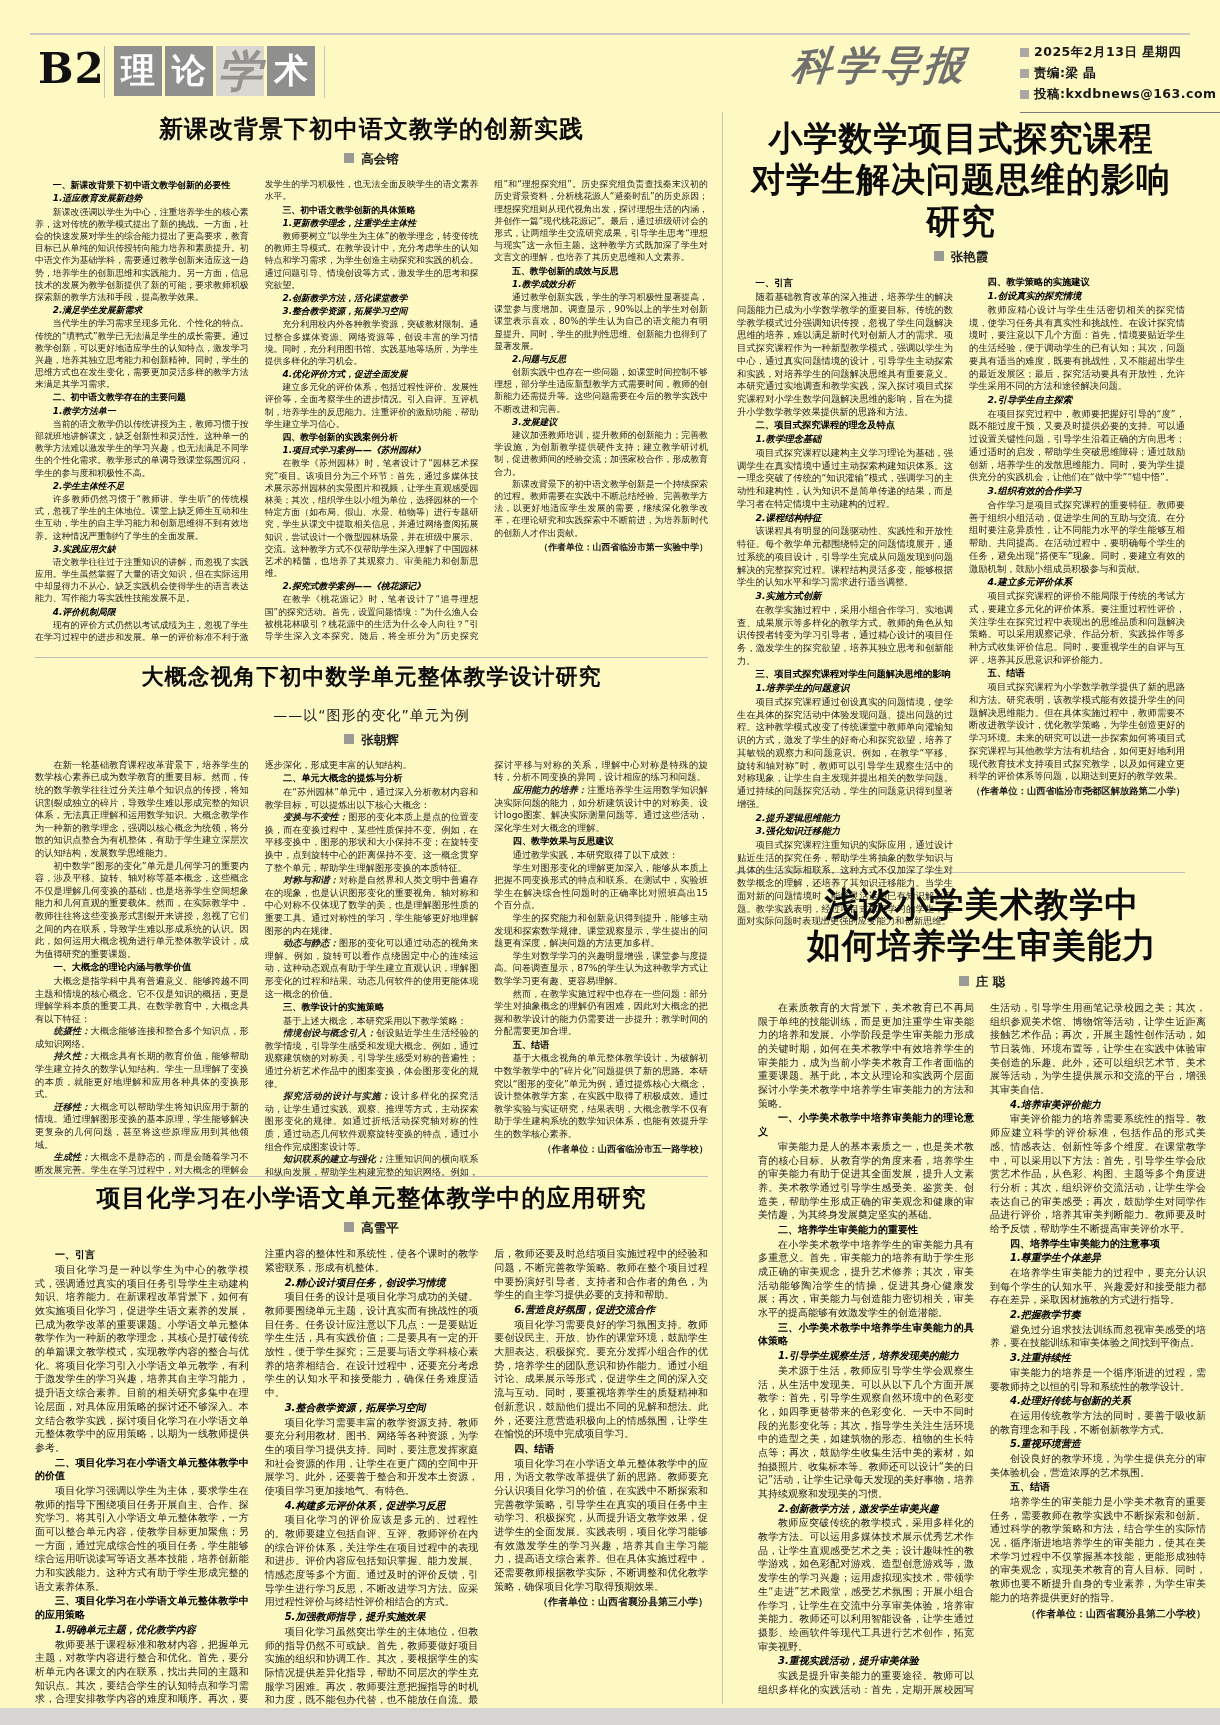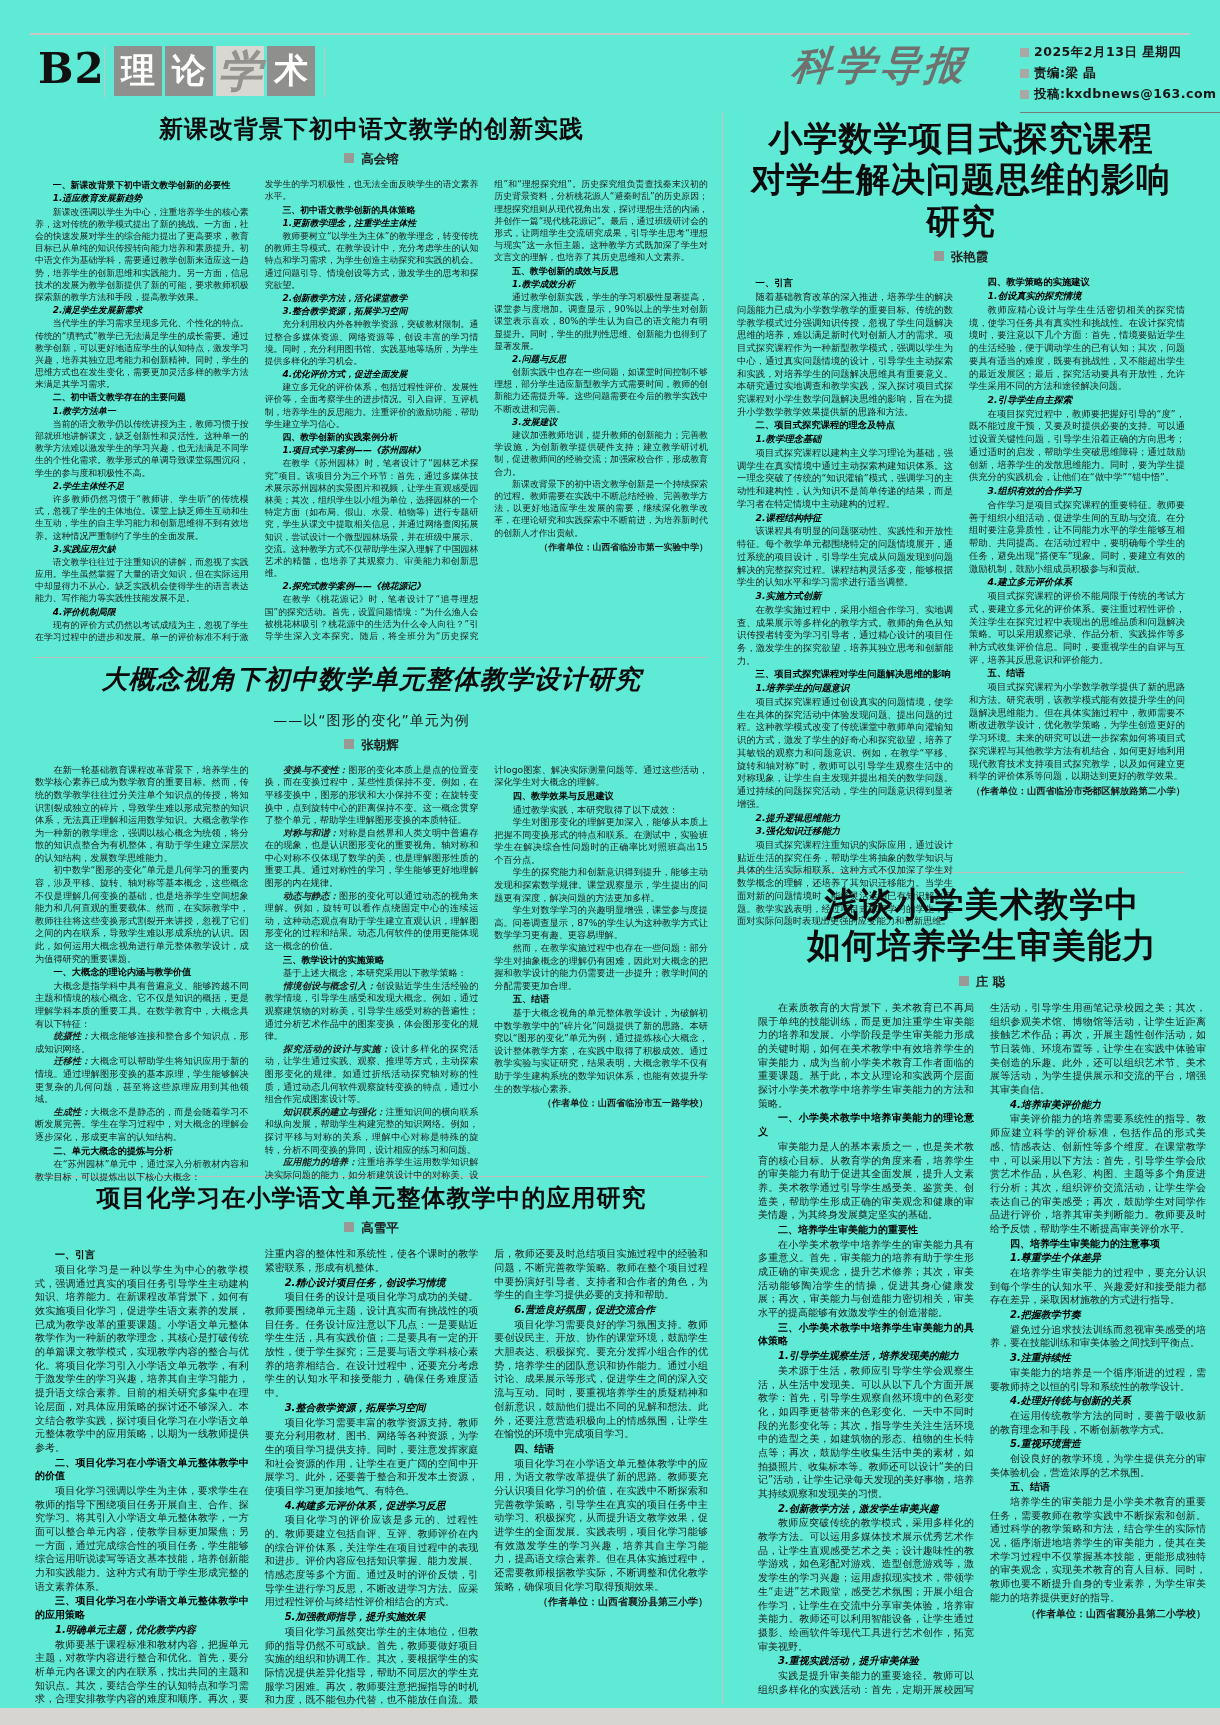--- a/index.html
+++ b/index.html
@@ -1,16 +1,16 @@
 <!DOCTYPE html>
 <html><head>
 <meta charset="utf-8">
 <style>
   html,body{margin:0;padding:0;background:#e8e7e3;}
-  #page{position:relative;width:1220px;height:1725px;background:#5eead4;margin:0 auto;
+  #page{position:relative;width:1220px;height:1725px;background:#fef9c3;margin:0 auto;
         font-family:"DejaVu Sans",sans-serif;color:#1c1c1c;overflow:hidden;}
   .rule-h{position:absolute;height:1px;background:#bdbcb8;}
   .rule-v{position:absolute;width:1px;background:#c6c5c1;}
   
   #hdr-topline{position:absolute;left:30px;top:33px;width:1160px;height:2px;background:#c9c8c4;}
   #page-label{position:absolute;left:38px;top:44px;font-family:"DejaVu Serif",serif;
               font-weight:bold;font-size:42px;color:#111;letter-spacing:1px;}
   #hdr-vline1{left:104px;top:46px;height:52px;}
   .sec-blocks{position:absolute;left:114px;top:46px;display:flex;}
   .sec-block{width:48px;height:50px;background:#8f8f8d;color:#fff;font-weight:bold;
@@ -22,21 +22,21 @@
             font-family:"DejaVu Serif",serif;font-style:italic;font-weight:bold;
             font-size:40px;color:#70706e;letter-spacing:4px;transform:skewX(-6deg);}
   #hdr-info{position:absolute;left:1020px;top:44px;width:205px;border-bottom:1px solid #7a7a78;
             padding-bottom:5px;}
   .info-line{display:flex;align-items:center;font-size:12.5px;font-weight:bold;color:#161616;
              margin-bottom:4px;letter-spacing:.5px;}
   .info-sq{display:inline-block;width:9px;height:9px;background:#a9a8a4;margin-right:5px;flex:0 0 auto;}
   
   .article{position:absolute;}
   .atitle{text-align:center;font-weight:bold;color:#0c0c0c;line-height:1.22;letter-spacing:1px;}
-  .t24{font-size:24px;} .t26{font-size:34px;} .t22{font-size:26px;font-style:italic;}
+  .t24{font-size:24px;} .t26{font-size:34px;} .t22{font-size:22px;}
   .asub{text-align:center;font-size:14px;color:#1a1a1a;margin-top:16px;letter-spacing:1px;}
   .byline{text-align:center;font-size:12.5px;font-weight:bold;color:#222;margin-top:7px;}
   .bysq{display:inline-block;width:10px;height:10px;background:#9a9996;margin-right:7px;}
   .abody{column-gap:16px;column-fill:auto;overflow:hidden;font-size:10px;line-height:1.37;
          text-align:justify;margin-top:10px;}
   .cols3{column-count:3;} .cols2{column-count:2;}
   .bh1{font-weight:bold;color:#000;text-indent:2em;break-inside:avoid;margin:1px 0;}
   .bh2{font-weight:bold;font-style:italic;color:#000;text-indent:2em;break-inside:avoid;margin:1px 0;}
   .bp{margin:0;text-indent:2em;}
   .bp b{font-style:italic;}
@@ -162,20 +162,21 @@
   <article class="article" style="left:35px;top:664px;width:673px;">
     <div class="atitle t22"><span>大概念视角下初中数学单元整体教学设计研究</span></div>
     <div class="asub">——以“图形的变化”单元为例</div>
     <div class="byline"><span class="bysq"></span><span>张朝辉</span></div>
     <div class="abody cols3" style="height: 424px; font-size: 9.2px;">
         <p class="bp">在新一轮基础教育课程改革背景下，培养学生的数学核心素养已成为数学教育的重要目标。然而，传统的数学教学往往过分关注单个知识点的传授，将知识割裂成独立的碎片，导致学生难以形成完整的知识体系，无法真正理解和运用数学知识。大概念教学作为一种新的教学理念，强调以核心概念为统领，将分散的知识点整合为有机整体，有助于学生建立深层次的认知结构，发展数学思维能力。</p>
         <p class="bp">初中数学“图形的变化”单元是几何学习的重要内容，涉及平移、旋转、轴对称等基本概念，这些概念不仅是理解几何变换的基础，也是培养学生空间想象能力和几何直观的重要载体。然而，在实际教学中，教师往往将这些变换形式割裂开来讲授，忽视了它们之间的内在联系，导致学生难以形成系统的认识。因此，如何运用大概念视角进行单元整体教学设计，成为值得研究的重要课题。</p>
         <div class="bh1">一、大概念的理论内涵与教学价值</div>
         <p class="bp">大概念是指学科中具有普遍意义、能够跨越不同主题和情境的核心概念。它不仅是知识的概括，更是理解学科本质的重要工具。在数学教育中，大概念具有以下特征：</p>
         <p class="bp"><b>统摄性：</b>大概念能够连接和整合多个知识点，形成知识网络。</p>
+        <p class="bp"><b>持久性：</b>大概念具有长期的教育价值，能够帮助学生建立持久的数学认知结构。学生一旦理解了变换的本质，就能更好地理解和应用各种具体的变换形式。</p>
         <p class="bp"><b>迁移性：</b>大概念可以帮助学生将知识应用于新的情境。通过理解图形变换的基本原理，学生能够解决更复杂的几何问题，甚至将这些原理应用到其他领域。</p>
         <p class="bp"><b>生成性：</b>大概念不是静态的，而是会随着学习不断发展完善。学生在学习过程中，对大概念的理解会逐步深化，形成更丰富的认知结构。</p>
         <div class="bh1">二、单元大概念的提炼与分析</div>
         <p class="bp">在“苏州园林”单元中，通过深入分析教材内容和教学目标，可以提炼出以下核心大概念：</p>
         <p class="bp"><b>变换与不变性：</b>图形的变化本质上是点的位置变换，而在变换过程中，某些性质保持不变。例如，在平移变换中，图形的形状和大小保持不变；在旋转变换中，点到旋转中心的距离保持不变。这一概念贯穿了整个单元，帮助学生理解图形变换的本质特征。</p>
         <p class="bp"><b>对称与和谐：</b>对称是自然界和人类文明中普遍存在的现象，也是认识图形变化的重要视角。轴对称和中心对称不仅体现了数学的美，也是理解图形性质的重要工具。通过对称性的学习，学生能够更好地理解图形的内在规律。</p>
         <p class="bp"><b>动态与静态：</b>图形的变化可以通过动态的视角来理解。例如，旋转可以看作点绕固定中心的连续运动，这种动态观点有助于学生建立直观认识，理解图形变化的过程和结果。动态几何软件的使用更能体现这一概念的价值。</p>
         <div class="bh1">三、教学设计的实施策略</div>
         <p class="bp">基于上述大概念，本研究采用以下教学策略：</p>
         <p class="bp"><b>情境创设与概念引入：</b>创设贴近学生生活经验的教学情境，引导学生感受和发现大概念。例如，通过观察建筑物的对称美，引导学生感受对称的普遍性；通过分析艺术作品中的图案变换，体会图形变化的规律。</p>

